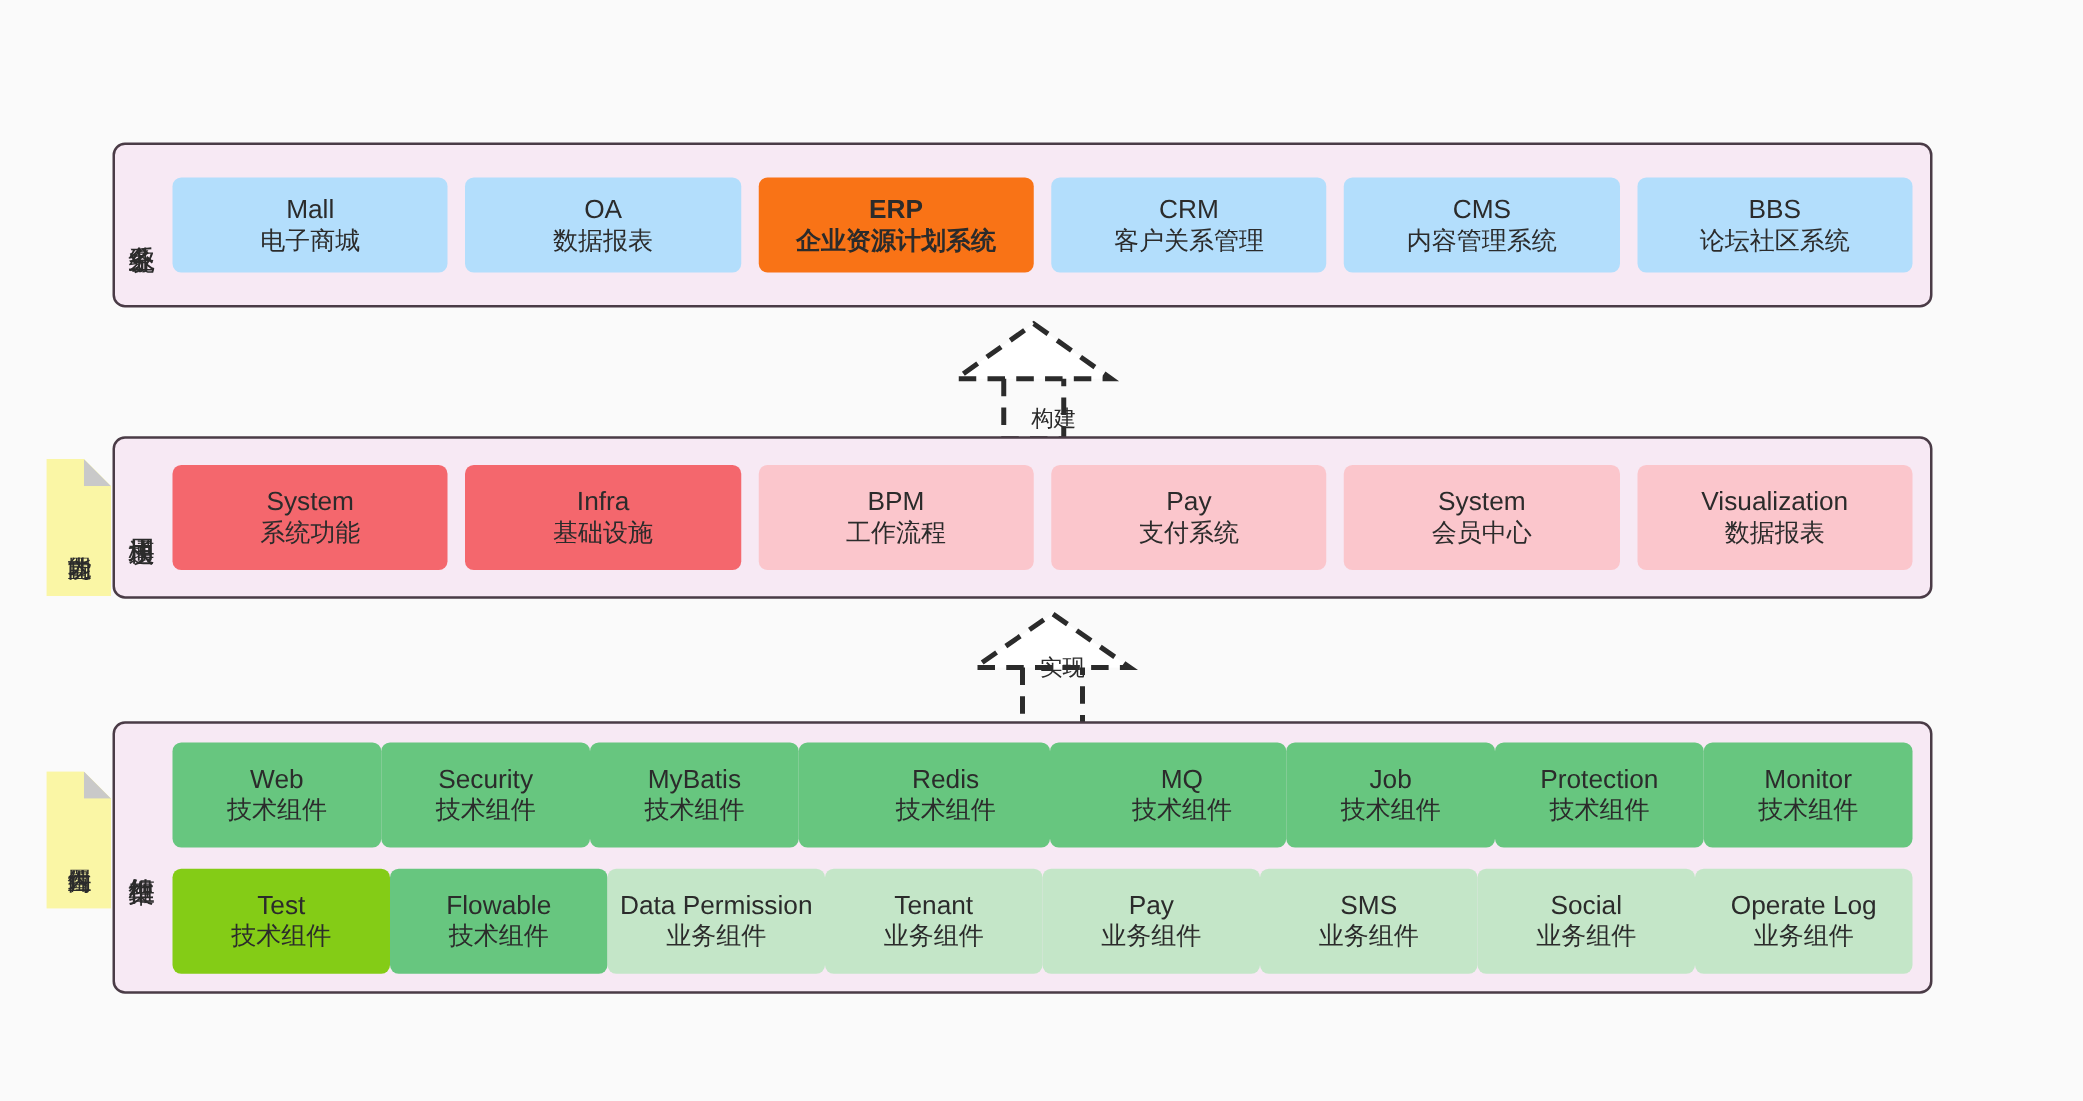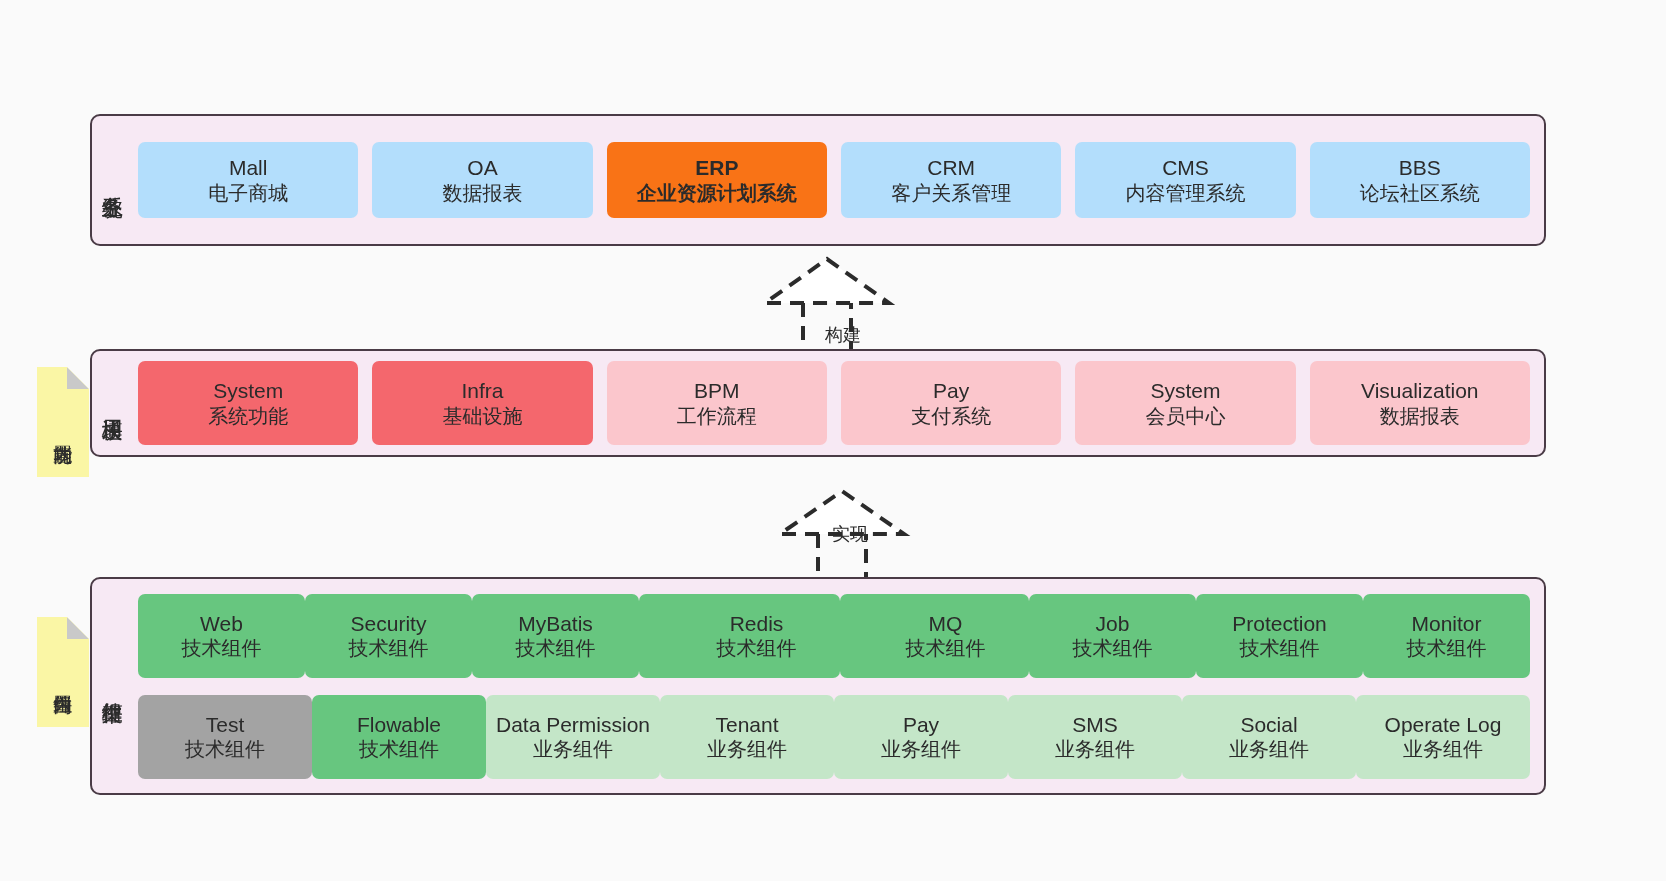--- a/index.html
+++ b/index.html
@@ -183,21 +183,21 @@
 
       <path d="M 48 48 L 48 96 L 96 96 L 96 48" fill="none" stroke="#2b2b2b" stroke-width="4" stroke-dasharray="14,9" stroke-linecap="butt"></path>
     </svg>
     <span class="arrow-label" style="left:70px; top:36px;margin-top:32px;">构建</span>
   </div>
 
   <div class="note" id="note-1" style="left:37px; top:367px; width:52px; height:110px;">
     <span class="fold"></span>
     <span>内置功能</span>
   </div>
-  <div class="layer l2" id="layer-1" style="left:90px; top:349px; width:1456px; height:108px;">
+  <div class="layer l2" id="layer-1" style="left:90px; top:349px; width:1456px; height:130px;">
     <div class="layer-title">通用模块</div>
     <div class="layer-boxes" id="l1-row0">
         <div class="box" style="background: rgb(244, 103, 109);">
           <div class="t1">System</div>
           <div class="t2">系统功能</div>
         </div>
         <div class="box" style="background: rgb(244, 103, 109);">
           <div class="t1">Infra</div>
           <div class="t2">基础设施</div>
         </div>
@@ -263,21 +263,21 @@
           <div class="box" style="background: rgb(103, 198, 127);">
             <div class="t1">Protection</div>
             <div class="t2">技术组件</div>
           </div>
           <div class="box" style="background: rgb(103, 198, 127);">
             <div class="t1">Monitor</div>
             <div class="t2">技术组件</div>
           </div>
         </div>
       <div class="box-row" id="l2-row1">
-          <div class="box" style="background: #a3a3a3;">
+          <div class="box" style="background: #84cc16;">
             <div class="t1">Test</div>
             <div class="t2">技术组件</div>
           </div>
           <div class="box" style="background: rgb(103, 198, 127);">
             <div class="t1">Flowable</div>
             <div class="t2">技术组件</div>
           </div>
           <div class="box" style="background: rgb(196, 230, 200);">
             <div class="t1">Data Permission</div>
             <div class="t2">业务组件</div>

